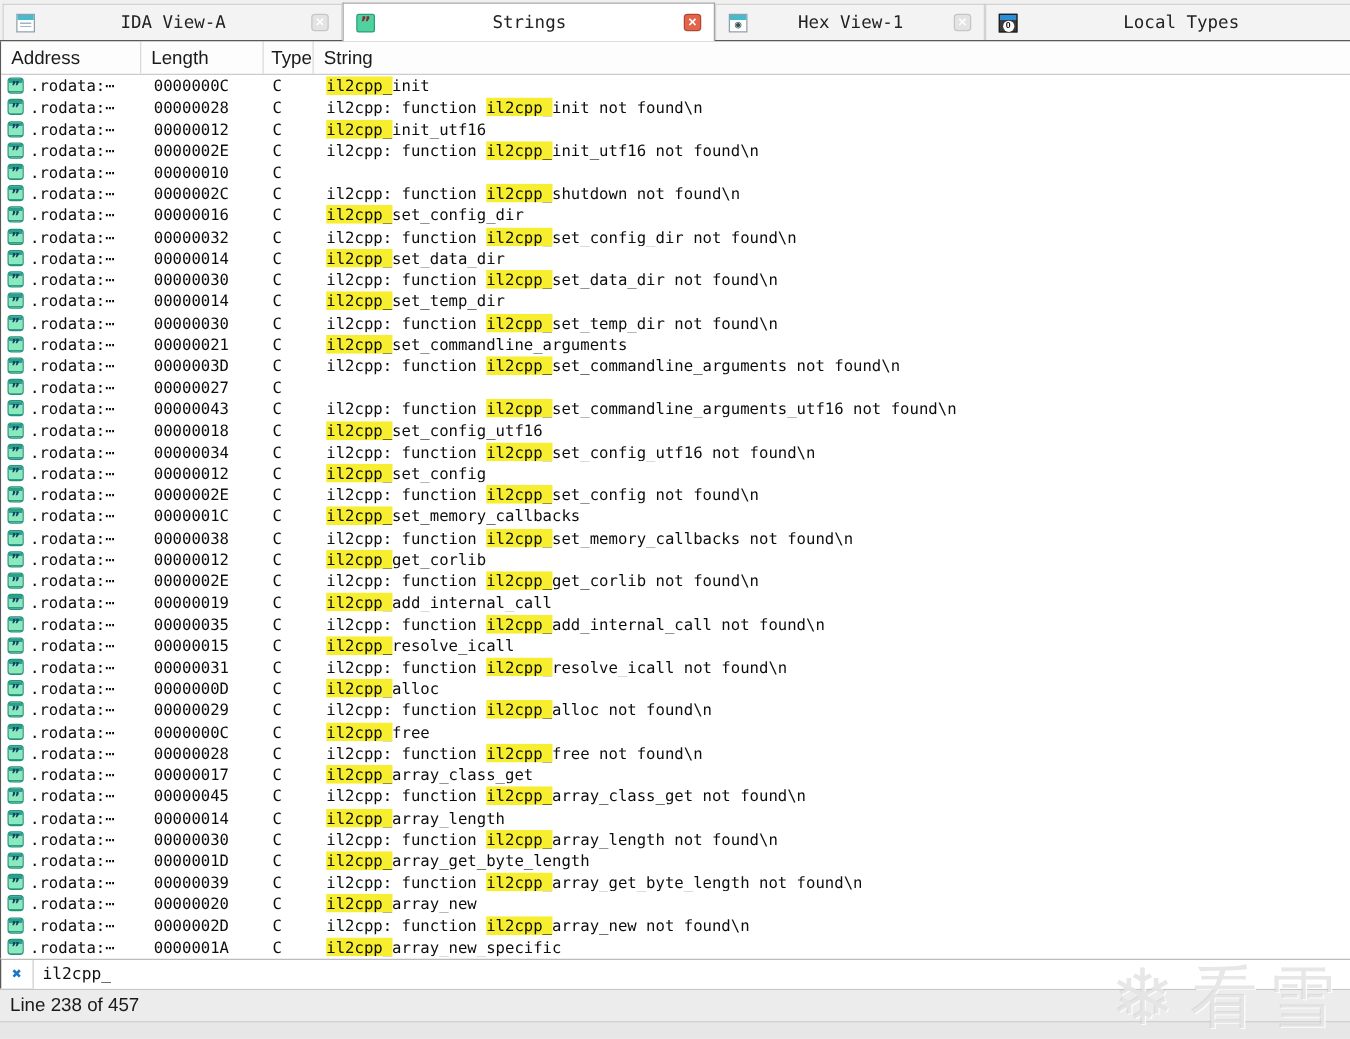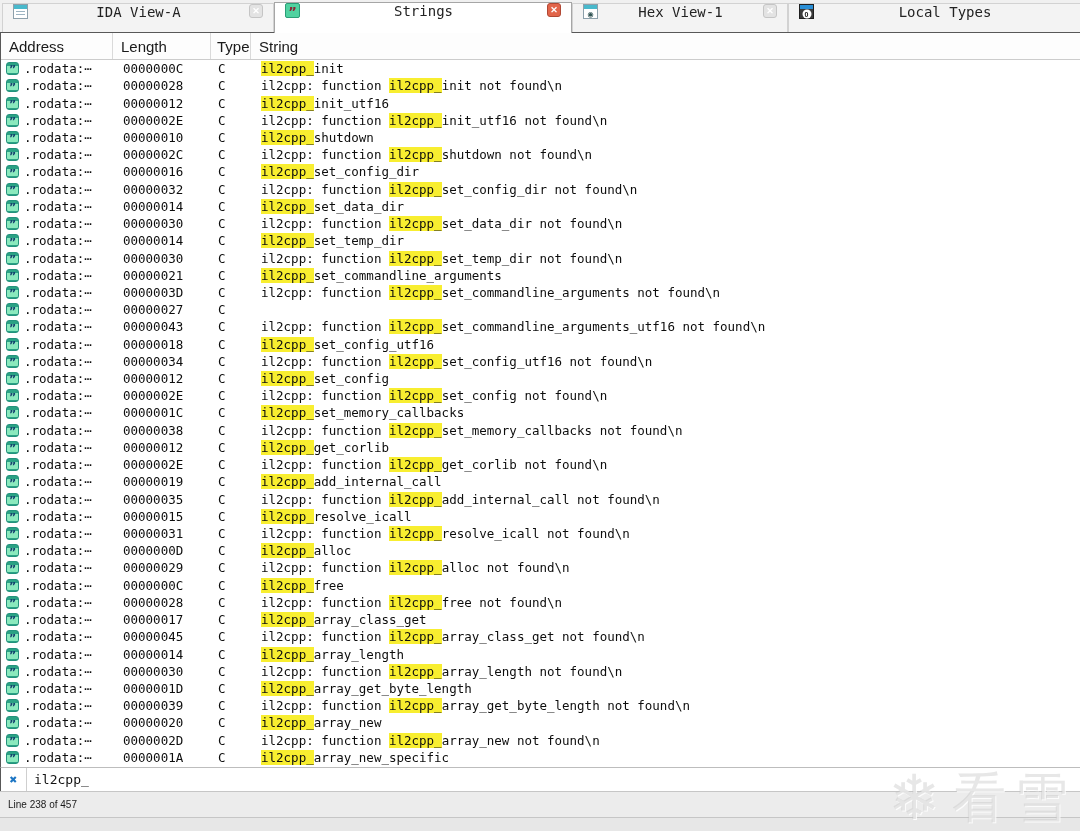--- a/index.html
+++ b/index.html
@@ -1,21 +1,21 @@
 <!DOCTYPE html>
 <html><head>
 <meta charset="utf-8">
 <style>
   *{box-sizing:border-box;margin:0;padding:0}
   html,body{width:1080px;height:831px;overflow:hidden}
   body{position:relative;background:#e9e9e9;font-family:"DejaVu Sans Mono",monospace}
 
   
   .tabbar{height:33px;background:#f0f0f0;display:flex;align-items:flex-end;border-bottom:1px solid #585858;padding-left:2px;position:relative}
-  .tab{height:29px;display:flex;gap:6px;background:#f3f3f3;border:1px solid #d2d2d2;border-bottom:none;padding:0 10px;position:relative;cursor:default}
+  .tab{height:29px;display:flex;align-items:center;gap:6px;background:#f3f3f3;border:1px solid #d2d2d2;border-bottom:none;padding:0 10px;position:relative;cursor:default}
   .tab .tab-label{flex:1;text-align:center;font-size:14px;color:#222;white-space:nowrap;overflow:hidden}
   .tab.active{background:#ffffff;border-color:#a6a6a6;height:31px;margin-bottom:-1px;z-index:3}
   .tab-w1{width:272px}.tab-w2{width:298px}.tab-w3{width:216px}.tab-w4{flex:1;border-right:none}
 
   .tab-close{width:14px;height:14px;border-radius:3px;background:#e3e3e3;border:1px solid #c5c5c5;color:#fff;font-size:9px;line-height:12px;text-align:center;flex:none;font-family:"Liberation Sans",sans-serif;font-weight:bold}
   .tab-close::after{content:"\2715"}
   .tab-close.red{background:#e2654a;border-color:#b04834}
 
   
   .tabicon{width:15px;height:15px;position:relative;display:inline-block;flex:none}
@@ -49,21 +49,21 @@
   .rowicon{width:13px;height:13px;border-radius:3px;border:1px solid #23927c;position:relative;
     background:linear-gradient(180deg,#2aa184 0,#2aa184 3px,#8ae9bd 3px,#8ae9bd 10px,#2aa184 10px,#2aa184 13px)}
   .rowicon::after{content:"\201D";position:absolute;left:50%;top:58%;transform:translate(-50%,-50%);font-size:11px;font-weight:bold;color:#14416e;line-height:1;font-family:"DejaVu Sans",sans-serif}
 
   
   .filterbar{height:24px;display:flex;align-items:stretch;background:#fff;border-top:1px solid #bdbdbd;border-left:1px solid #585858}
   .filter-close{width:25px;display:flex;align-items:center;justify-content:center;color:#1d76c4;font-weight:bold;font-size:13px;cursor:pointer}
   .filter-input{flex:1;border:none;border-left:1px solid #cfcfcf;font-family:"DejaVu Sans Mono",monospace;font-size:13px;padding-left:7px;outline:none;color:#111;background:#fff}
 
   
-  .statusbar{height:27px;background:#ececec;border-top:1px solid #c6c6c6;border-bottom:1px solid #c6c6c6;display:flex;align-items:center;padding-left:8px;font-family:"Liberation Sans",sans-serif;font-size:10px;color:#1a1a1a}
+  .statusbar{height:27px;background:#ececec;border-top:1px solid #c6c6c6;border-bottom:1px solid #c6c6c6;display:flex;align-items:center;padding-left:8px;font-family:"Liberation Sans",sans-serif;font-size:15px;color:#1a1a1a}
   .bottomstrip{height:13px;background:#e7e7e7}
 
   
   .watermark{position:absolute;right:4px;bottom:2px;display:flex;align-items:center;gap:12px;z-index:5;pointer-events:none;
     color:rgba(195,195,195,0.40);font-family:"DejaVu Sans",sans-serif;
     text-shadow:1px 1px 0 rgba(255,255,255,0.85)}
   .watermark .wm-snow{font-size:62px;line-height:1}
   .watermark .wm-text{font-size:54px;font-weight:normal;letter-spacing:8px;line-height:1}
 </style>
 </head>
@@ -135,21 +135,20 @@
         <div class="c-type">C</div>
         <div class="c-str">il2cpp: function <span class="hl">il2cpp_</span>init_utf16 not found\n</div>
       </div>
       <div class="trow">
         <div class="c-icon">
           <span class="rowicon"></span>
         </div>
         <div class="c-addr">.rodata:⋯</div>
         <div class="c-len">00000010</div>
         <div class="c-type">C</div>
-        <div class="c-str"><span class="hl">il2cpp_</span>shutdown</div>
       </div>
       <div class="trow">
         <div class="c-icon">
           <span class="rowicon"></span>
         </div>
         <div class="c-addr">.rodata:⋯</div>
         <div class="c-len">0000002C</div>
         <div class="c-type">C</div>
         <div class="c-str">il2cpp: function <span class="hl">il2cpp_</span>shutdown not found\n</div>
       </div>

